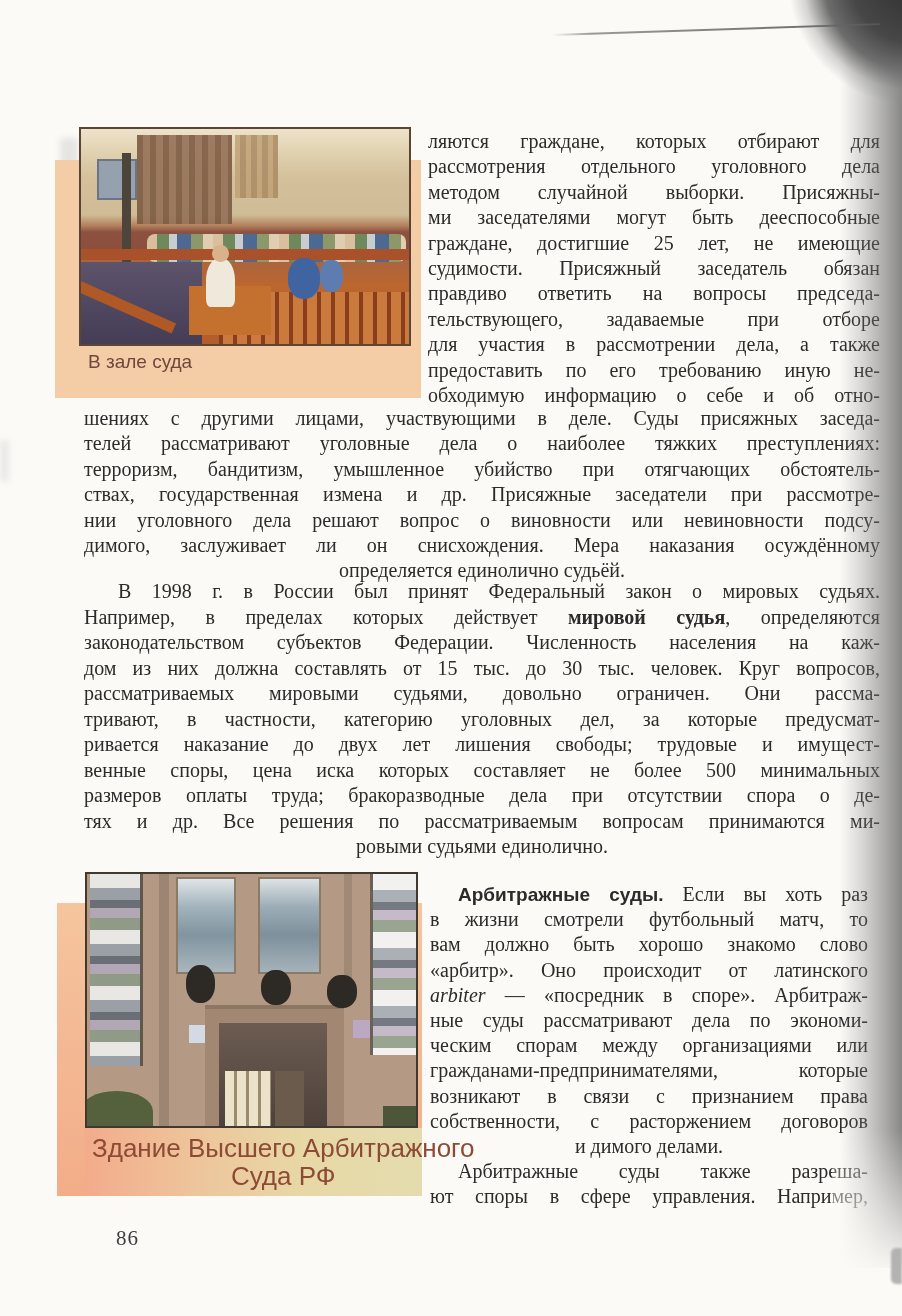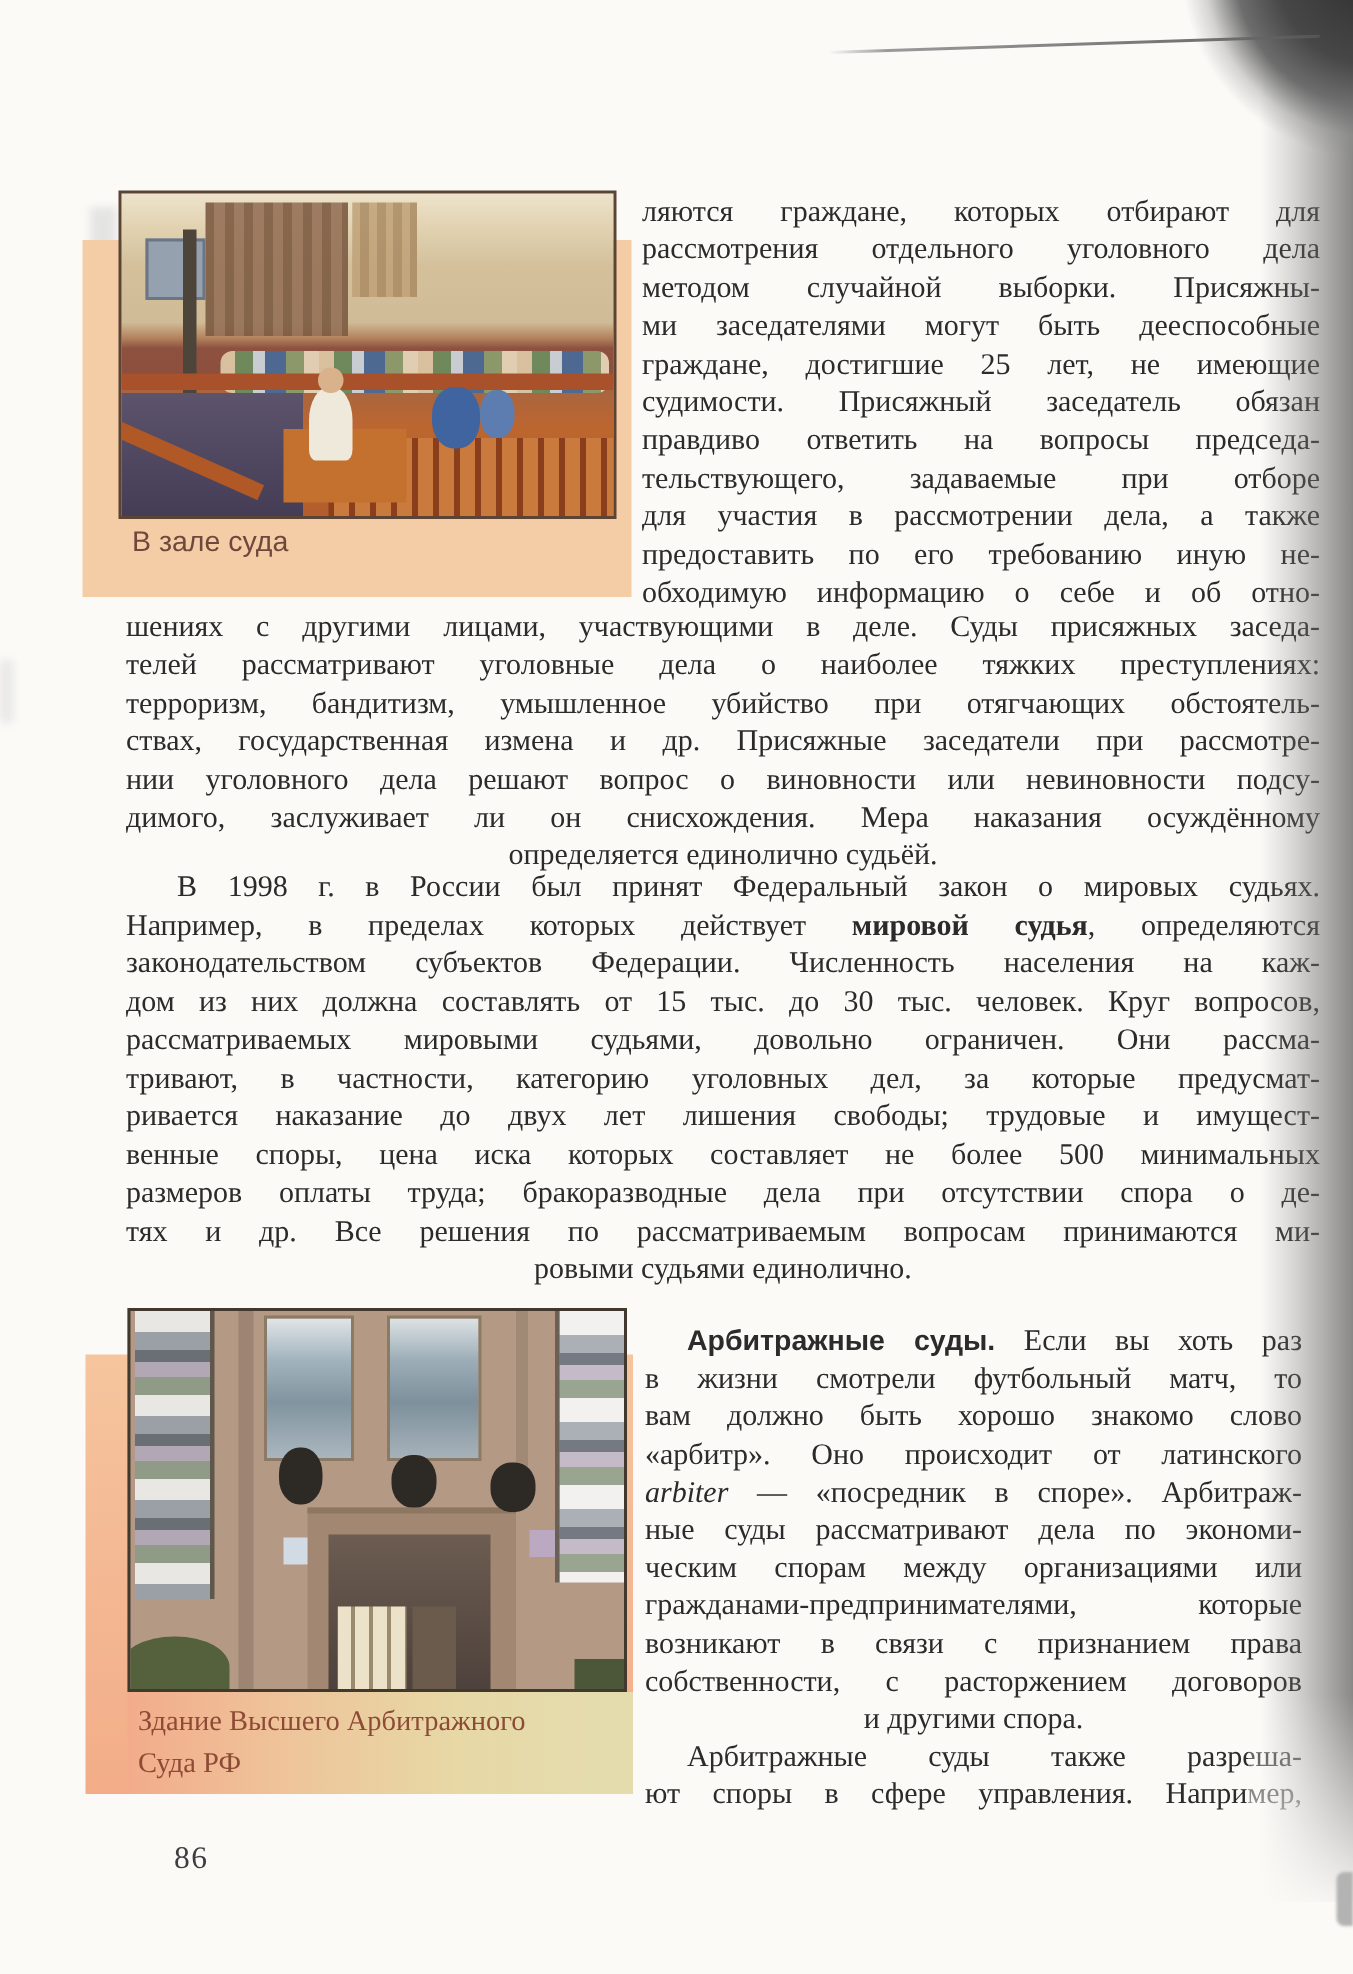--- a/index.html
+++ b/index.html
@@ -44,22 +44,22 @@
   .p1-clerk{left:38%;top:60%;width:9%;height:23%;background:#efe9dc;border-radius:45% 45% 15% 15%;}
   .p1-head{left:40%;top:54%;width:5%;height:8%;background:#d9b28c;border-radius:50%;}
   .p1-fig1{left:63%;top:60%;width:10%;height:19%;background:#3f64a0;border-radius:45%;}
   .p1-fig2{left:73%;top:61%;width:7%;height:15%;background:#5d7cb0;border-radius:45%;}
   .p1-stair{left:-6%;top:79%;width:36%;height:5%;background:#b05826;transform:rotate(24deg);}
   
   #panel2{left:57px;top:903px;width:365px;height:293px;
     background:linear-gradient(180deg,#f5c59e 0%,var(--panel2,#f3b792) 55%,#f2ad88 100%);}
   #capband2{position:absolute;left:85px;top:1128px;width:337px;height:68px;z-index:2;
     background:linear-gradient(90deg,#f3ac8b 0%,#eec49b 32%,#e7d8a6 65%,#e4dcae 100%);}
-  #caption2{position:absolute;left:92px;top:1134px;z-index:3;font-family:Liberation Serif, serif;
-    font-size:19px;line-height:28px;color:var(--cap2,#8d4b36);}
+  #caption2{position:absolute;left:92px;top:1134px;z-index:3;font-family:Liberation Sans, sans-serif;
+    font-size:26px;line-height:28px;color:var(--cap2,#8d4b36);text-align:center;}
   #photo2{left:85px;top:872px;width:333px;height:256px;border:2px solid #42392e;
     background:linear-gradient(180deg,#bca draft 0%,#b49a85 100%);background-color:#b49a85;}
   .b-lwin{left:1%;top:0;width:15%;height:76%;border-right:3px solid #5f564c;
     background:repeating-linear-gradient(180deg,#e9e7e3 0 14px,#9aa0a6 14px 26px,#6a6f76 26px 34px,#b1a7b5 34px 44px,#909b87 44px 56px);}
   .b-rwin{right:0;top:0;width:13%;height:72%;border-left:3px solid #6a6156;
     background:repeating-linear-gradient(180deg,#f2f1ef 0 16px,#aab0b6 16px 28px,#757a82 28px 36px,#c4bac8 36px 46px,#9aa591 46px 58px);}
   .b-cwin1{left:27%;top:1%;width:17%;height:37%;border:2px solid #8a7a66;
     background:linear-gradient(180deg,#e0e5e7 0%,#a2b3bd 30%,#81949f 60%,#aab6be 100%);}
   .b-cwin2{left:52%;top:1%;width:18%;height:37%;border:2px solid #8a7a66;
     background:linear-gradient(180deg,#dde2e4 0%,#9cadb7 30%,#7d909b 60%,#a6b2ba 100%);}
@@ -190,21 +190,21 @@
       <div class="tl">«арбитр». Оно происходит от латинского</div>
     </div>
   <div class="tl"><i>arbiter </i><span>— «посредник в споре». Арбитраж-</span></div>
   <div>
       <div class="tl">ные суды рассматривают дела по экономи-</div>
       <div class="tl">ческим спорам между организациями или</div>
       <div class="tl">гражданами-предпринимателями, которые</div>
       <div class="tl">возникают в связи с признанием права</div>
       <div class="tl">собственности, с расторжением договоров</div>
     </div>
-  <div class="tl-last">и другими спора.</div>
+  <div class="tl-last">и димого делами.</div>
   <div class="tl ind2">Арбитражные суды также разреша-</div>
   <div class="tl">ют споры в сфере управления. Например,</div>
 </div>
 
 <div id="pagenum">86</div>
 
 <div id="corner-shadow" class="artifact"></div>
 <div id="edge-band" class="artifact"></div>
 <div id="edge-fade" class="artifact"></div>
 <div id="pageline" class="artifact"></div>

